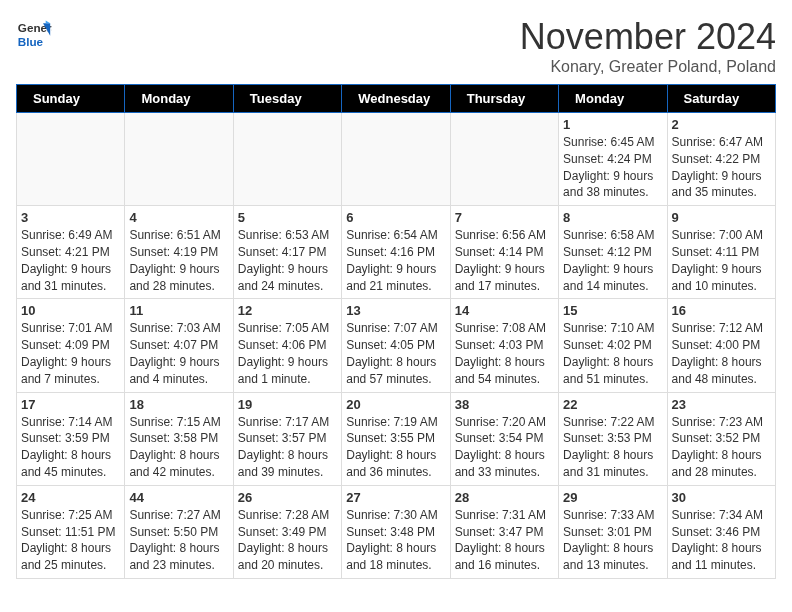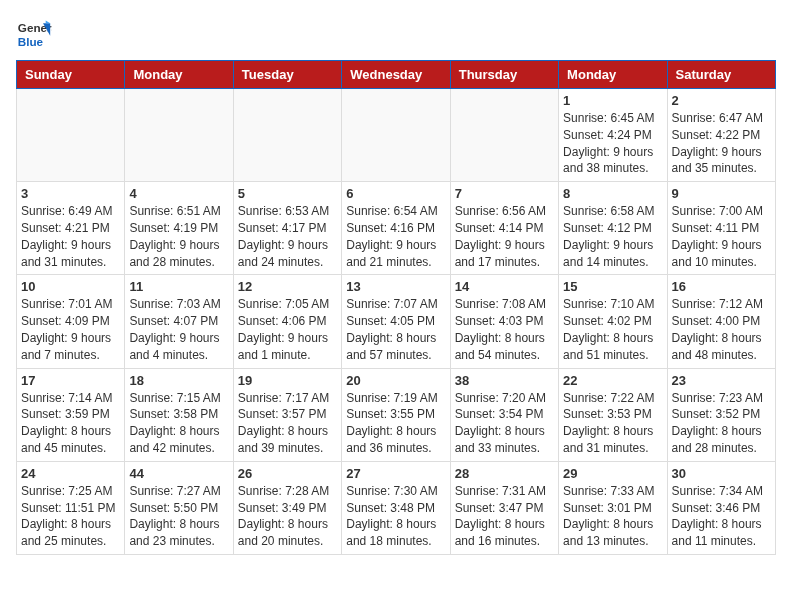--- a/index.html
+++ b/index.html
@@ -36,25 +36,25 @@
     .location {
       font-size: 16px;
       color: #555;
     }
     .calendar {
       width: 100%;
       border-collapse: collapse;
       border: 1px solid #ccc;
     }
     .calendar th {
-      background: #b91c1c;
+      background: #000000;
       color: #fff;
       font-size: 13px;
       font-weight: bold;
-      padding: 6px 8px;
+      padding: 6px 16px;
       text-align: left;
       border: 1px solid #1565c0;
     }
     .calendar td {
       width: calc(100% / 7);
       vertical-align: top;
       padding: 4px;
       border: 1px solid #ddd;
       font-size: 10.5px;
       color: #333;
@@ -81,20 +81,24 @@
 
 <div class="header">
   <div class="logo">
     <svg class="logo-icon" viewBox="0 0 40 40" xmlns="http://www.w3.org/2000/svg">
       <text x="2" y="18" font-size="13" font-weight="bold" fill="#333">General</text>
       <text x="2" y="33" font-size="13" font-weight="bold" fill="#1565c0">Blue</text>
       <polygon points="30,8 38,8 38,22" fill="#1565c0"></polygon>
       <polygon points="33,5 38,8 33,8" fill="#42a5f5"></polygon>
     </svg>
   </div>
+  <div class="title-block">
+    <div class="month-title">November 2024</div>
+    <div class="location">Konary, Greater Poland, Poland</div>
+  </div>
 </div>
 
 <table class="calendar">
   <thead>
     <tr>
     <th>Sunday</th>
         <th>Monday</th>
         <th>Tuesday</th>
         <th>Wednesday</th>
         <th>Thursday</th>

